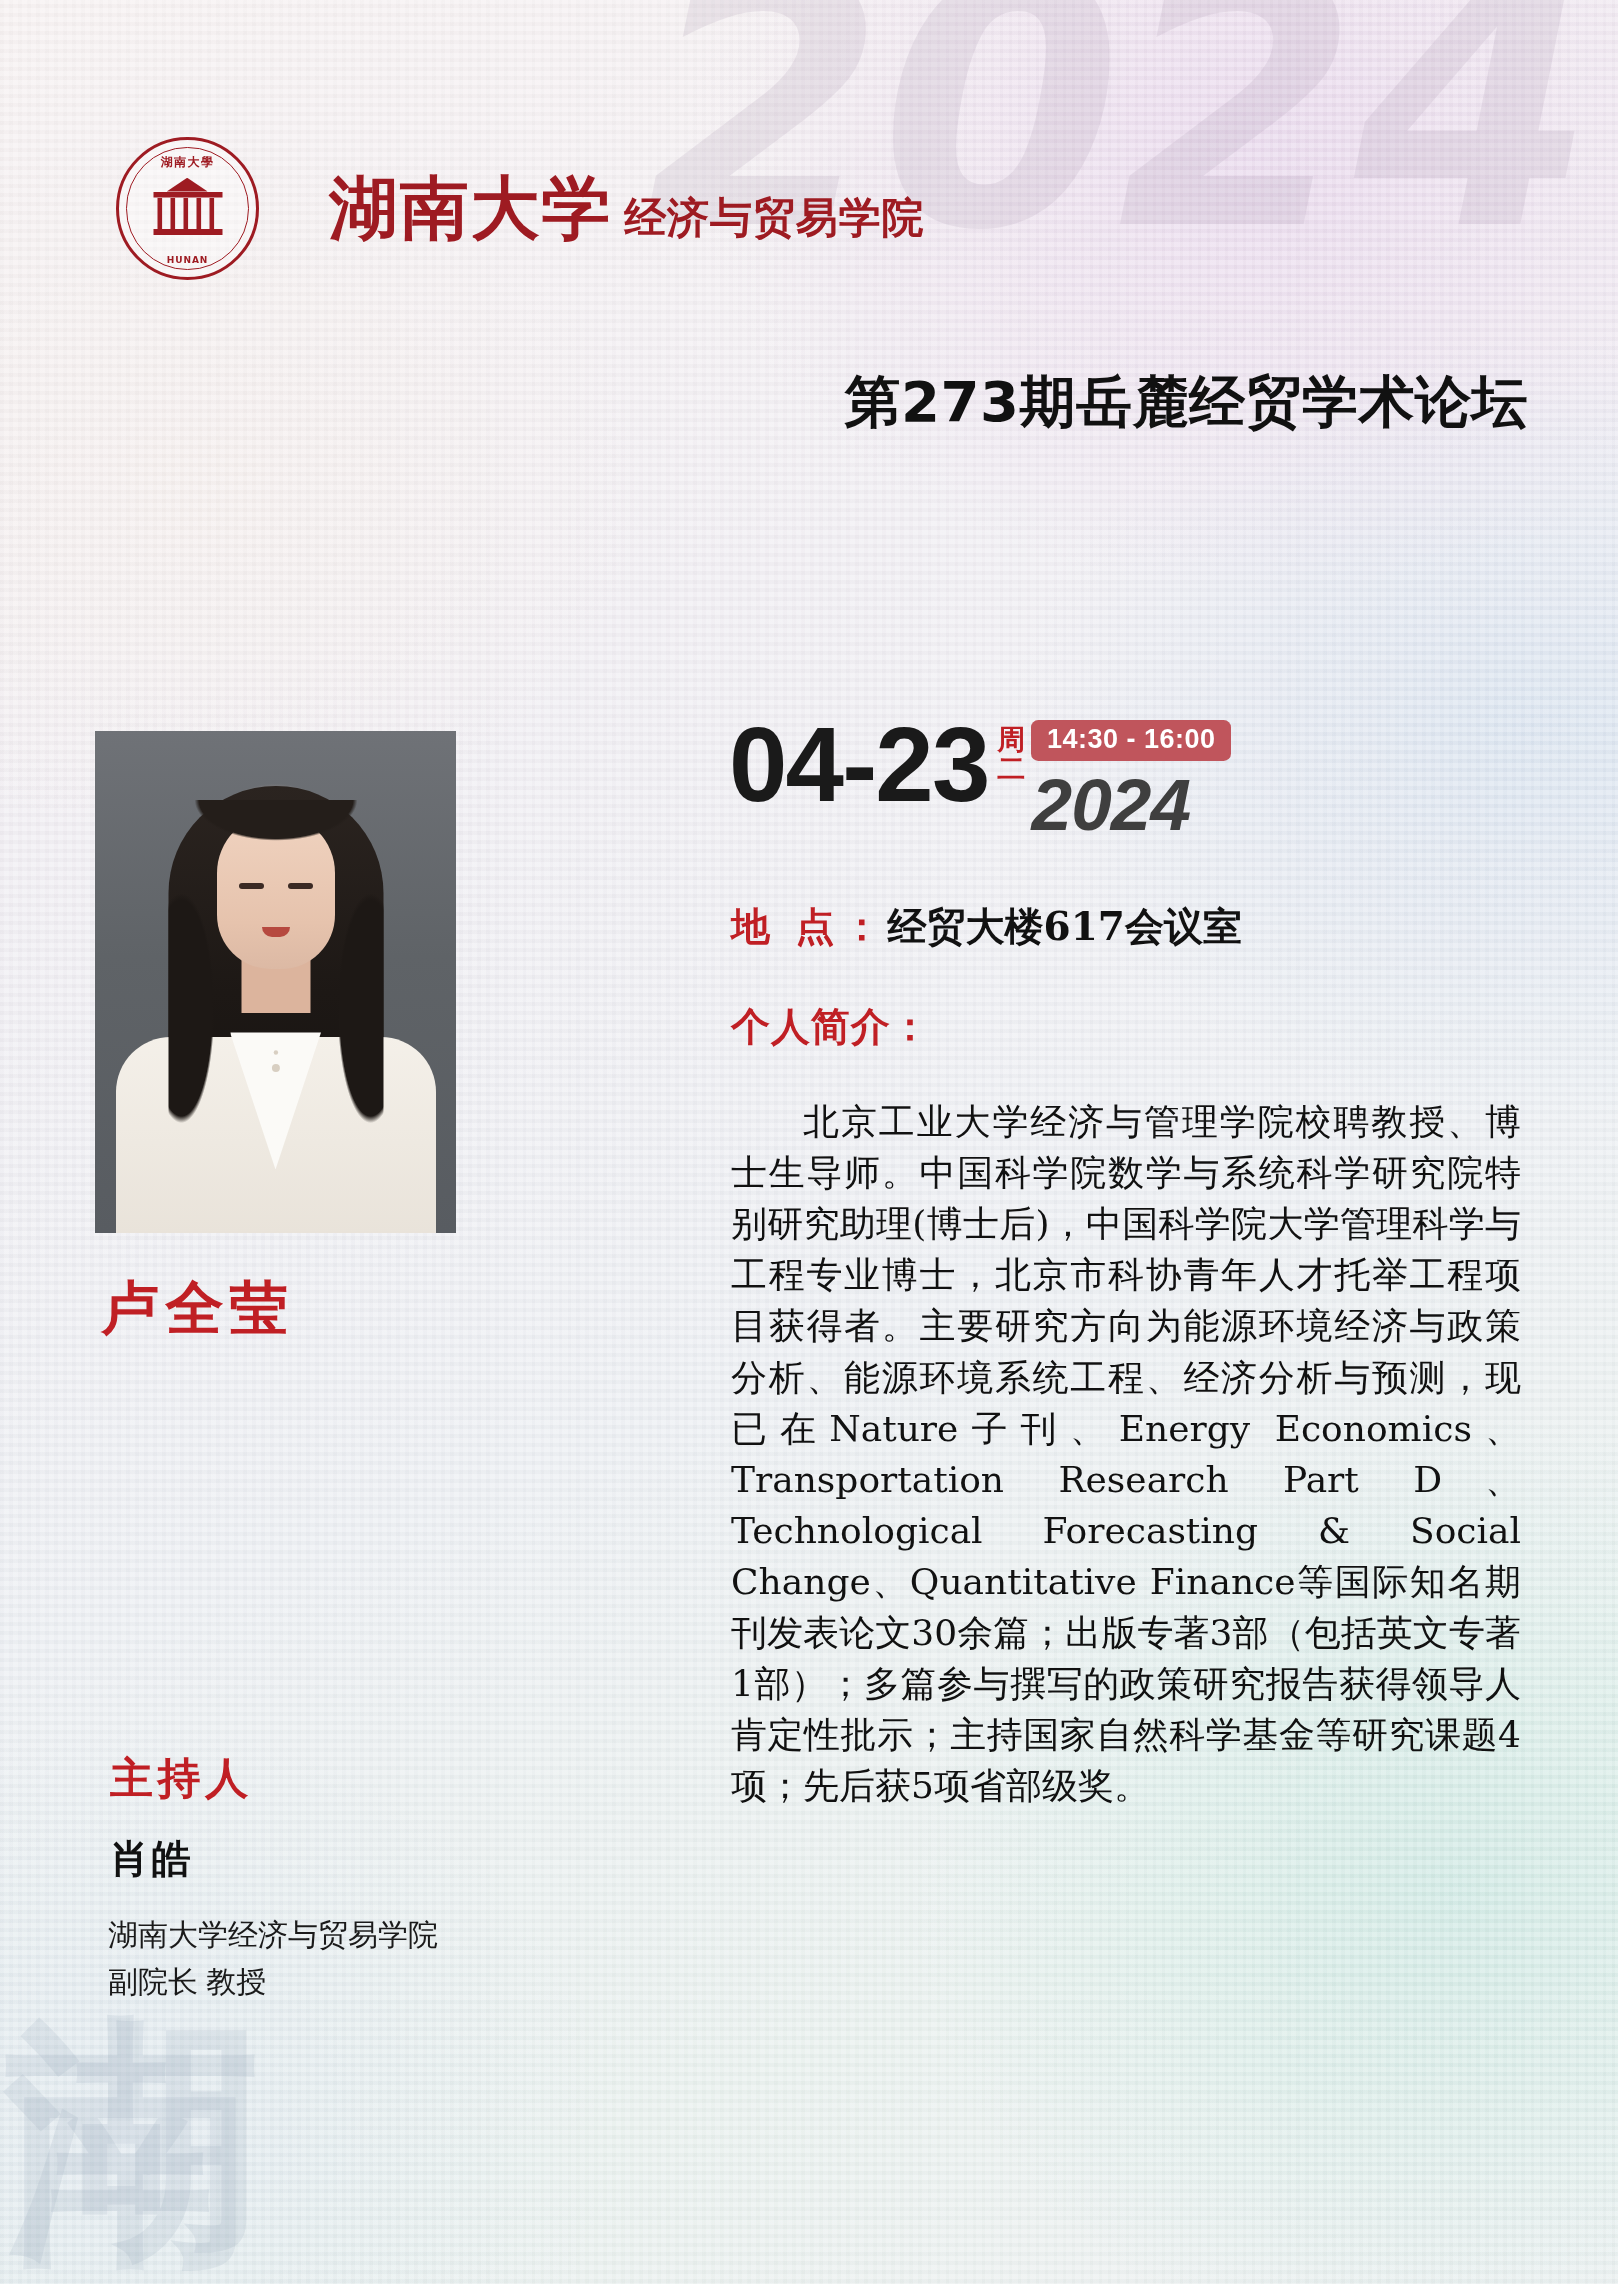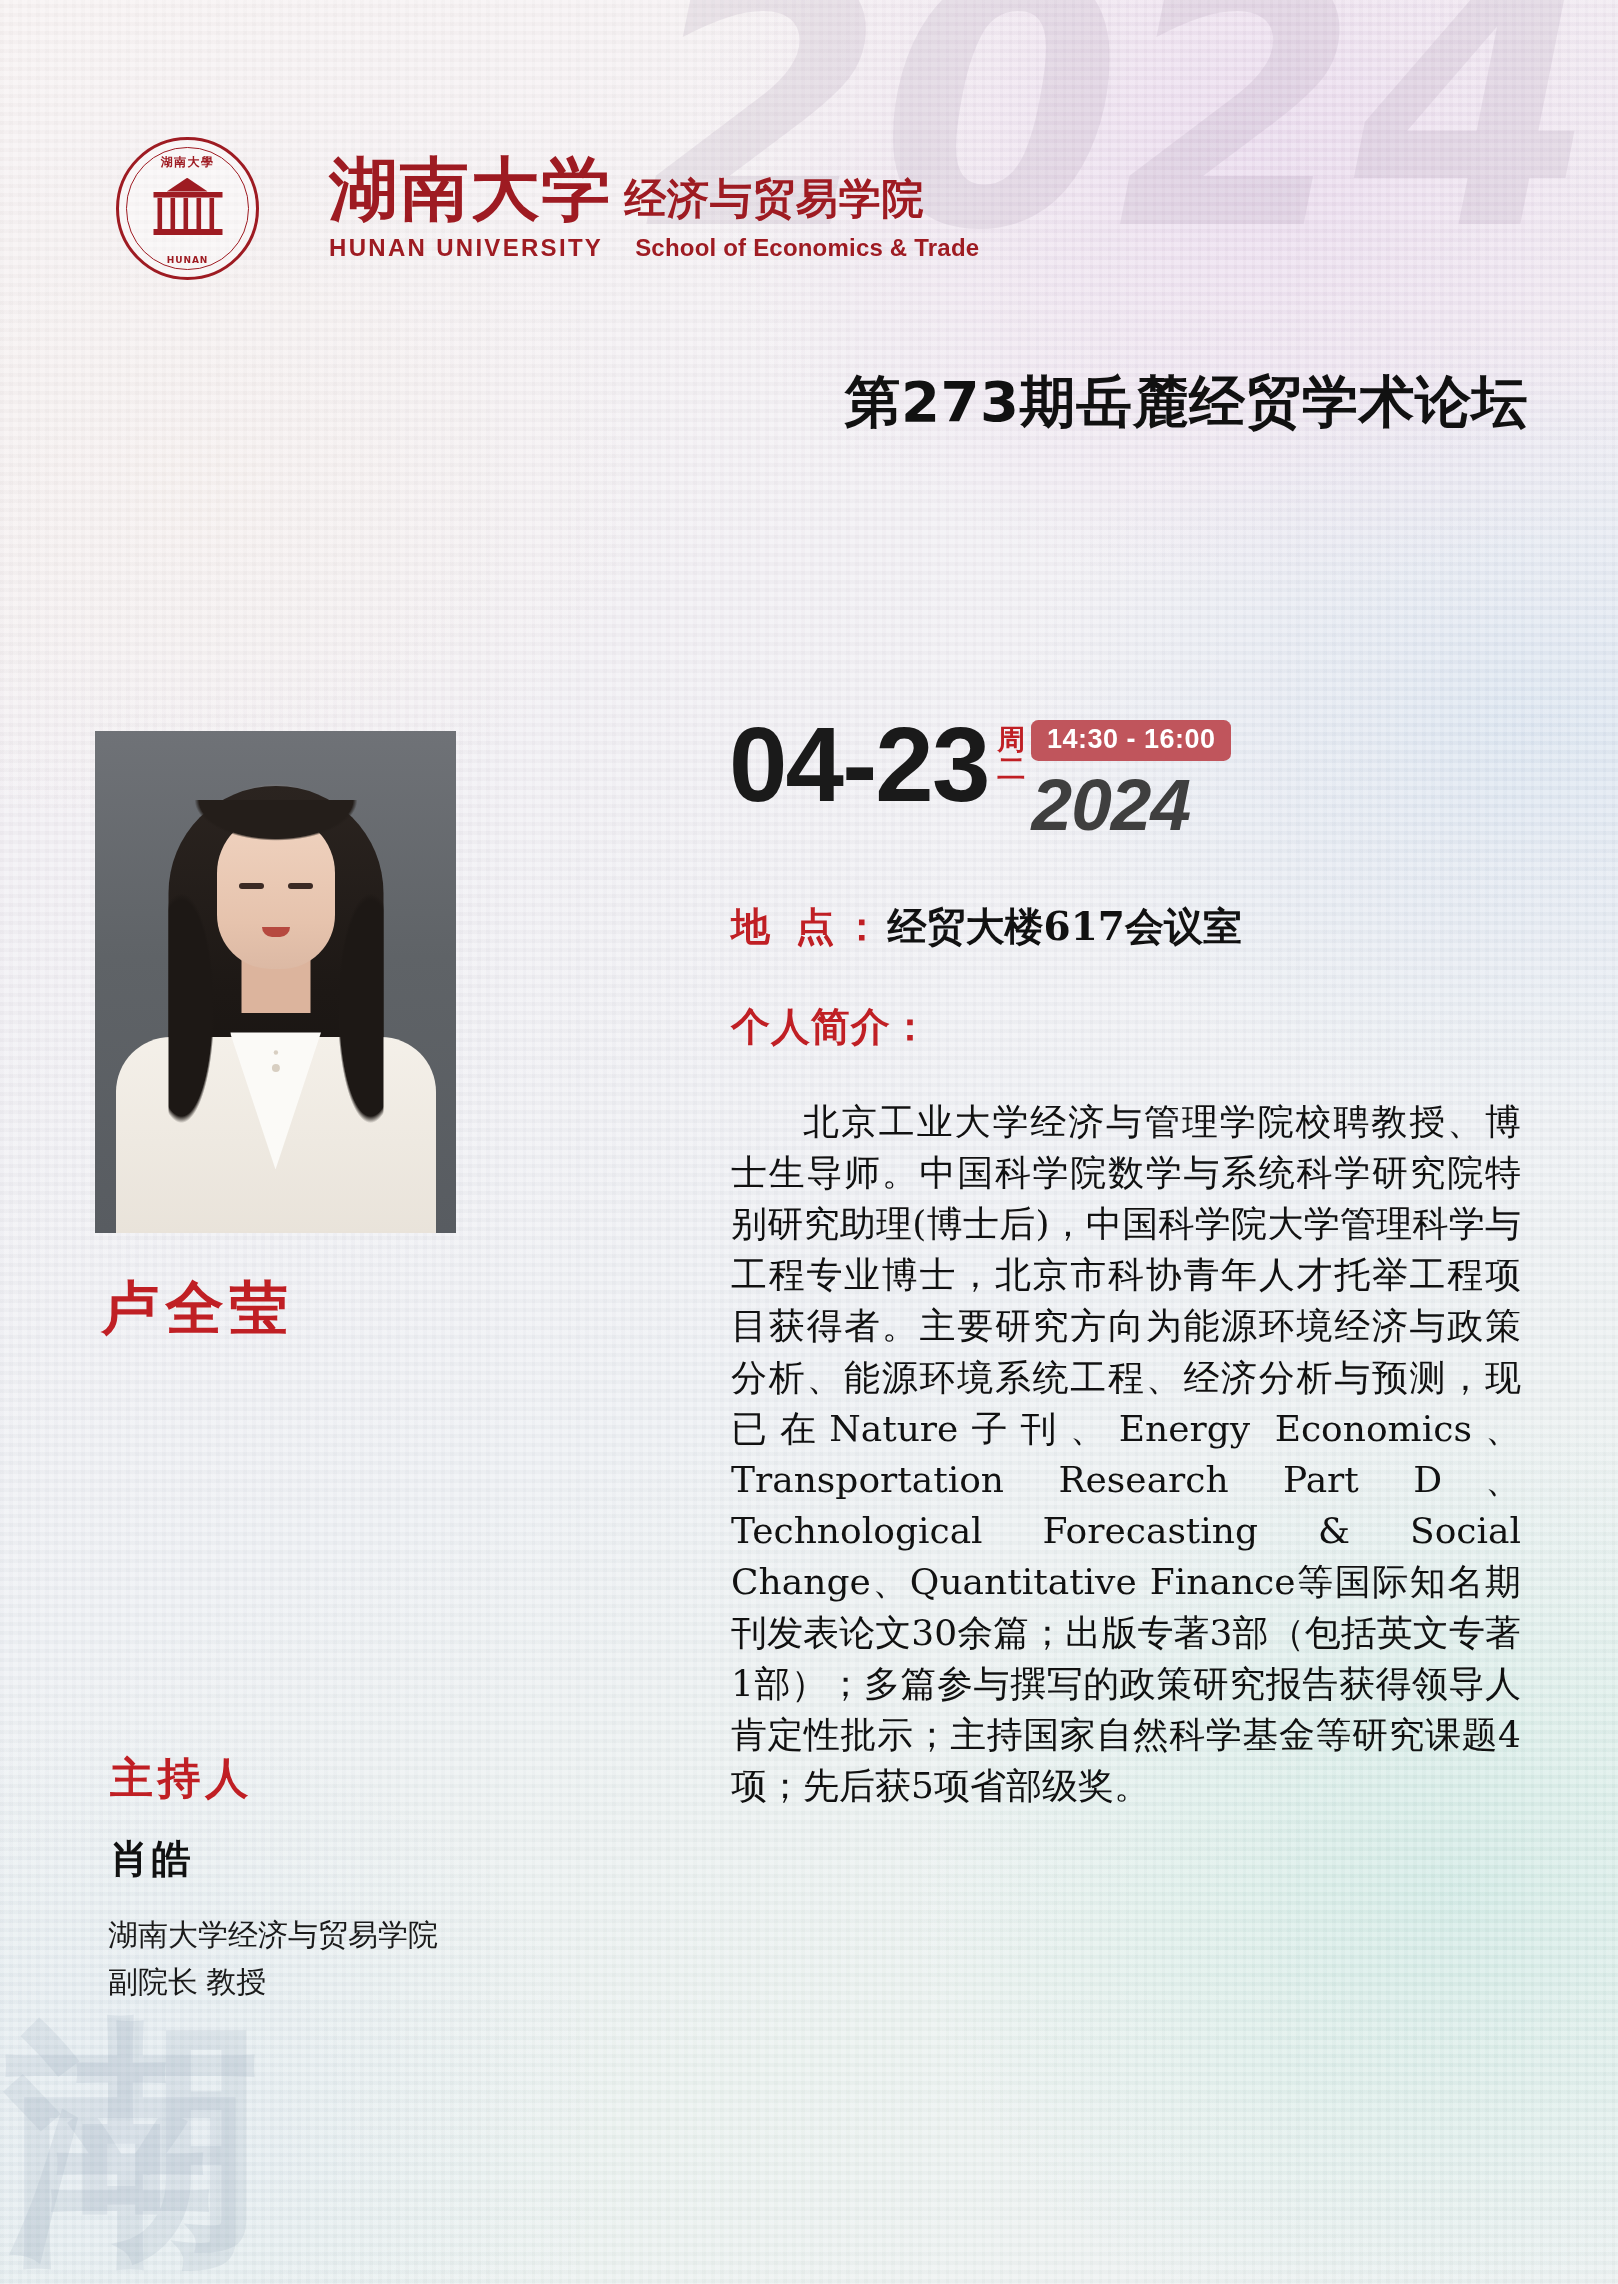--- a/index.html
+++ b/index.html
@@ -491,24 +491,20 @@
     <div class="seal">
       <div class="seal-cn-top">湖南大學</div>
       <div class="seal-inner"></div>
       <div class="seal-cn-bottom">HUNAN</div>
     </div>
     <div class="logo-text">
       <div class="logo-line1">
         <span class="uni-cn">湖南大学</span>
         <span class="school-cn">经济与贸易学院</span>
       </div>
-      <div class="logo-line2">
-        <span class="uni-en">HUNAN UNIVERSITY</span>
-        <span class="school-en">School of Economics &amp; Trade</span>
-      </div>
     </div>
   </div>
 
   <div class="forum-title">第273期岳麓经贸学术论坛</div>
 
   <div class="date-block">
     <div class="date-md">04-23</div>
     <div class="weekday">周二</div>
     <div class="right-col">
       <div class="time-pill">14:30 - 16:00</div>

